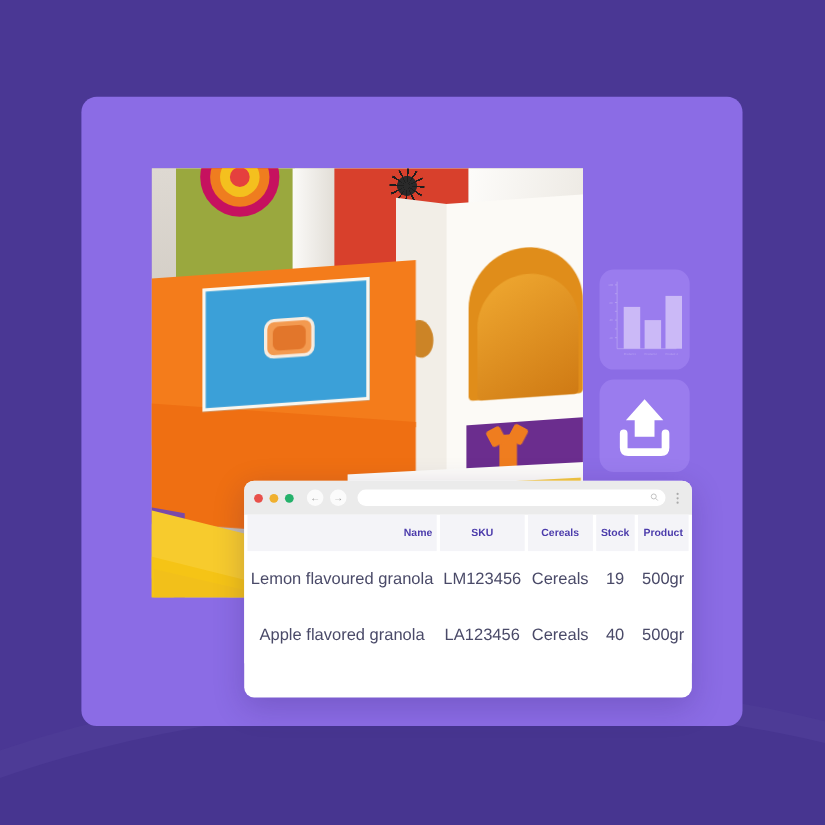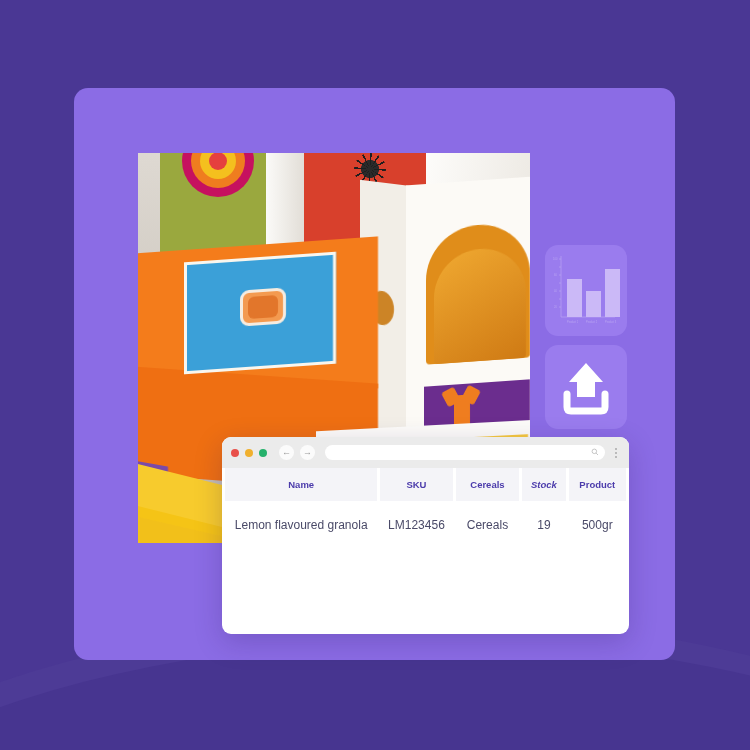--- a/index.html
+++ b/index.html
@@ -225,29 +225,29 @@
     background: #f4f4f8;
     color: #4b3bab;
     font-size: 9.5px;
     font-weight: bold;
     padding: 11px 4px;
     text-align: center;
     white-space: nowrap;
   }
   tbody td {
     color: #4a4a68;
-    font-size: 12px;
+    font-size: 15px;
     text-align: center;
     padding: 17px 3px;
     white-space: nowrap;
   }
-  th.col-name { width: 155px; }
+  th.col-name { width: 155px; text-align: right; }
   th.col-sku { width: 74px; }
   th.col-cat { width: 67px; }
-  th.col-stock { width: 45px; font-style: italic; }
+  th.col-stock { width: 45px; }
   th.col-weight { width: 60px; }
 </style>
 </head>
 <body>
 
 <div id="stage">
 
   <div class="arc arc-a"></div>
   <div class="arc arc-b"></div>
 
@@ -384,19 +384,26 @@
           </tr>
         </thead>
         <tbody>
           <tr>
             <td>Lemon flavoured granola</td>
             <td>LM123456</td>
             <td>Cereals</td>
             <td>19</td>
             <td>500gr</td>
           </tr>
+          <tr>
+            <td>Apple flavored granola</td>
+            <td>LA123456</td>
+            <td>Cereals</td>
+            <td>40</td>
+            <td>500gr</td>
+          </tr>
         </tbody>
       </table>
     </div>
 
   </div>
 
 </div>
 
 </body></html>

